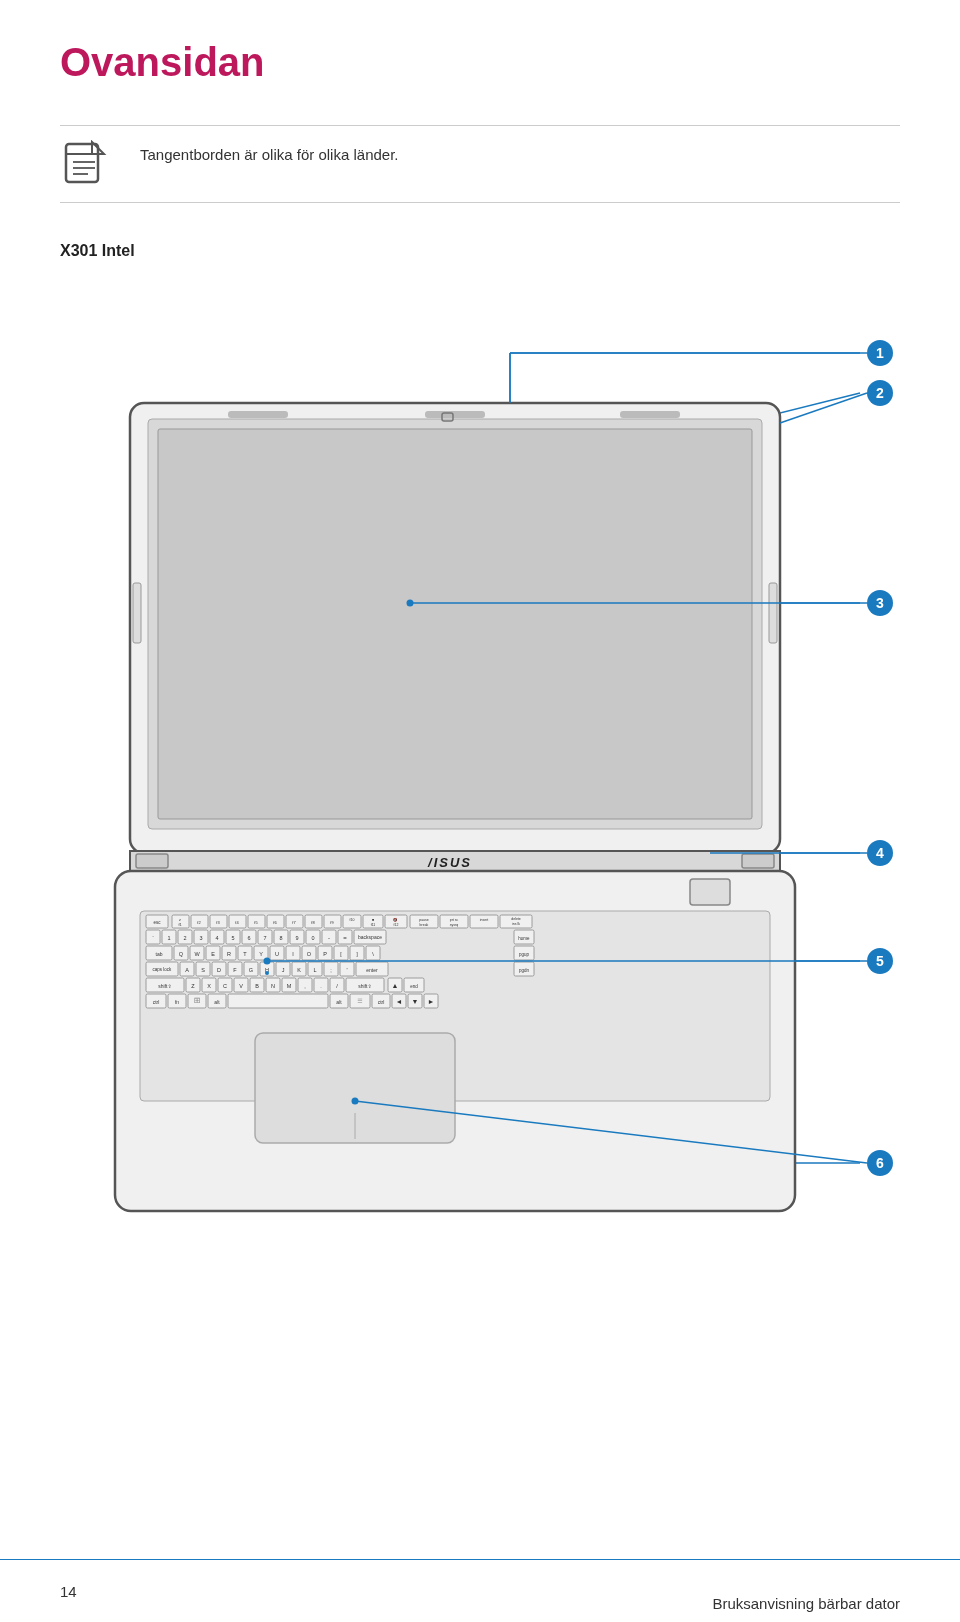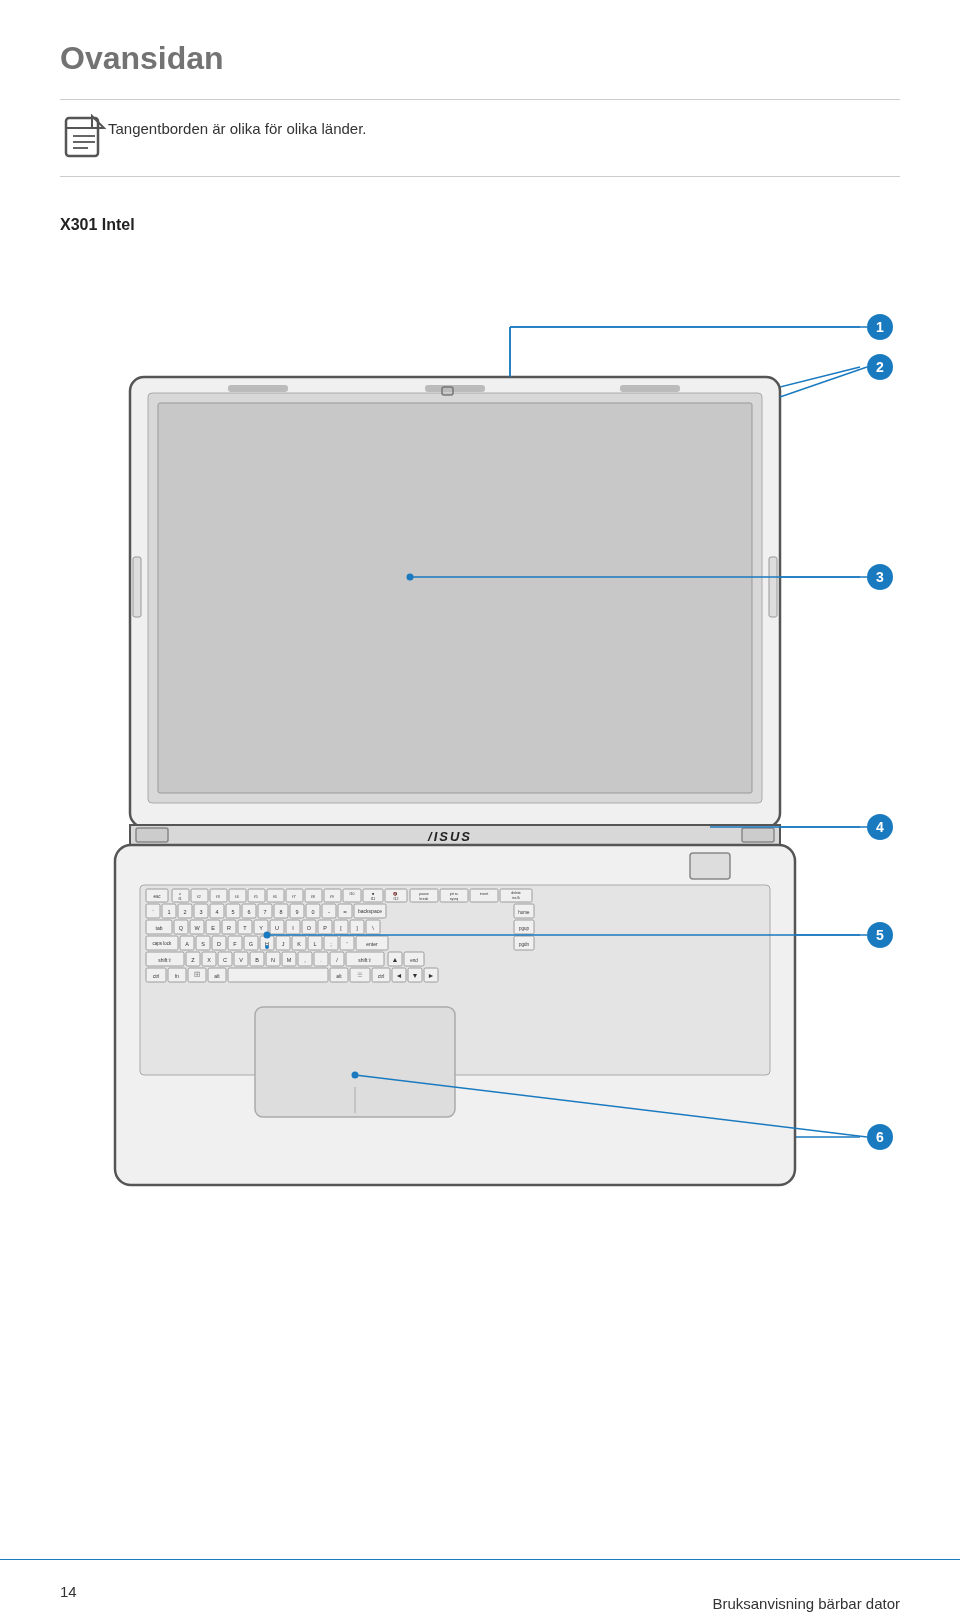--- a/index.html
+++ b/index.html
@@ -11,30 +11,30 @@
       position: relative;
       color: #222;
     }
 
     .page-content {
       padding: 40px 60px 40px 60px;
       position: relative;
     }
 
     .page-title {
-      font-size: 32px;
+      font-size: 40px;
       font-weight: bold;
-      margin-bottom: 22px;
-      color: #737373;
+      margin-bottom: 40px;
+      color: #be185d;
     }
 
     .note-box {
       display: flex;
       align-items: flex-start;
-      gap: 0;
+      gap: 32px;
       border-top: 1px solid #ccc;
       border-bottom: 1px solid #ccc;
       padding: 14px 0;
       margin-bottom: 36px;
     }
 
     .note-icon {
       width: 48px;
       height: 48px;
       flex-shrink: 0;

